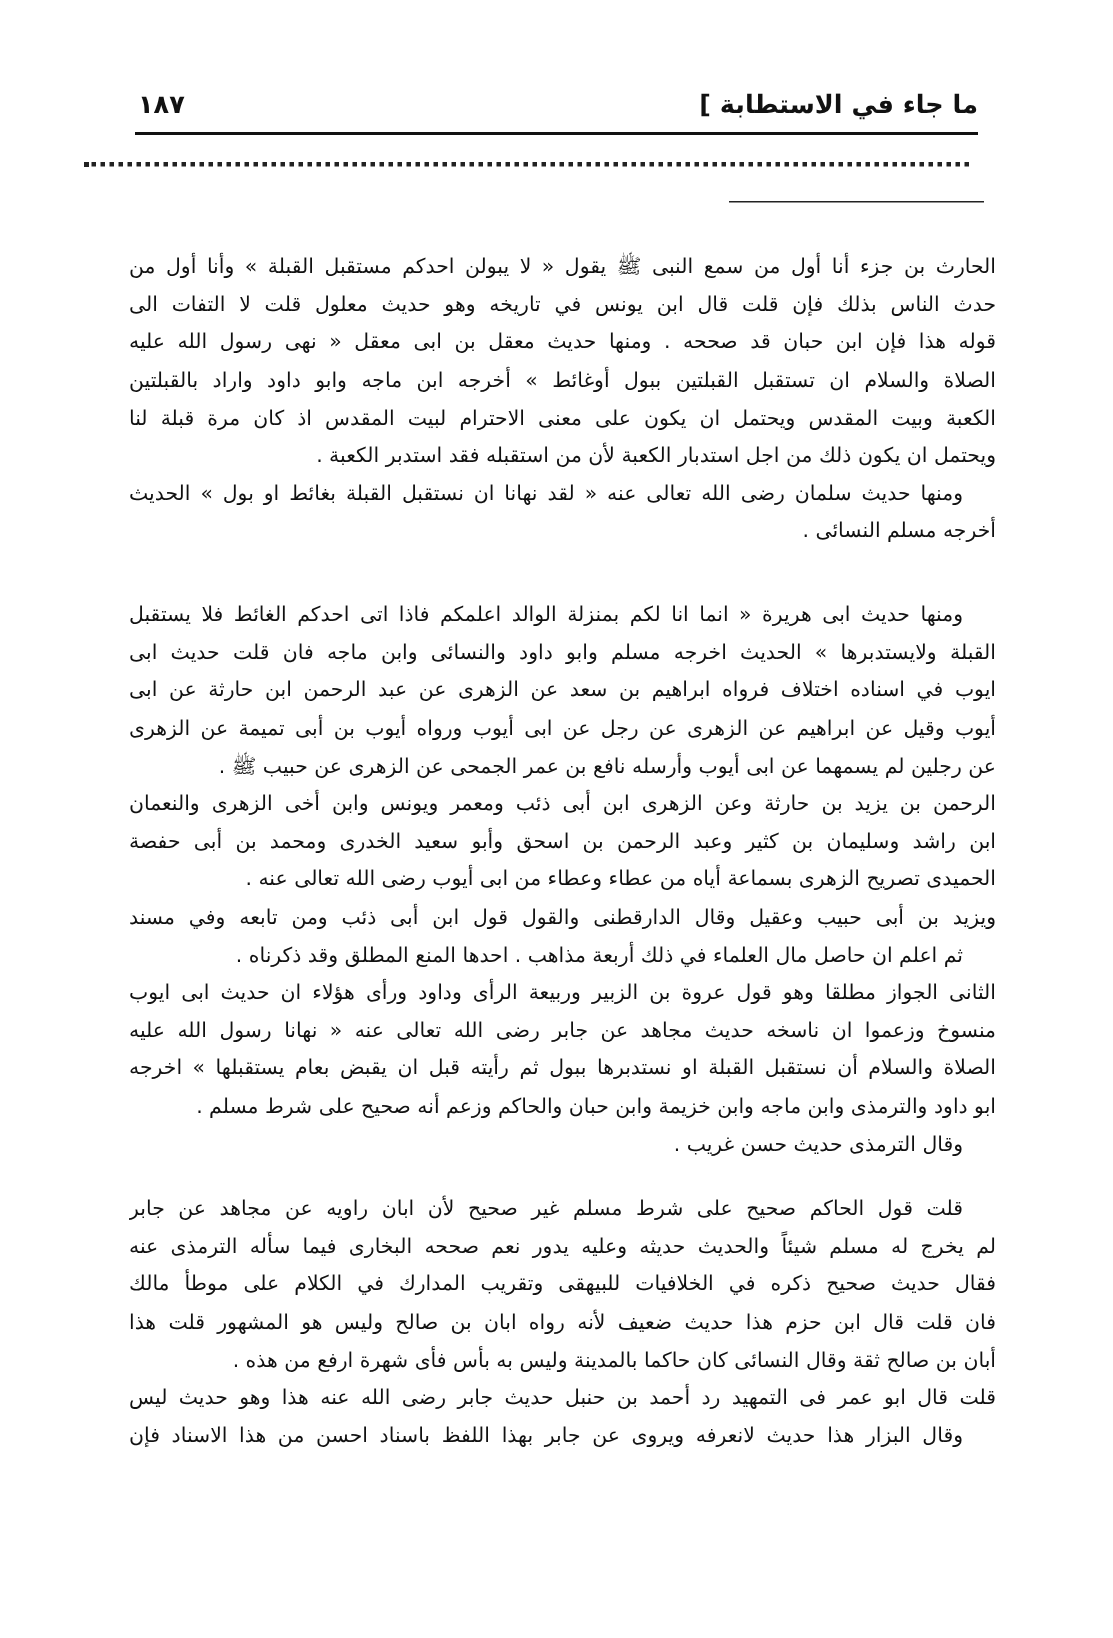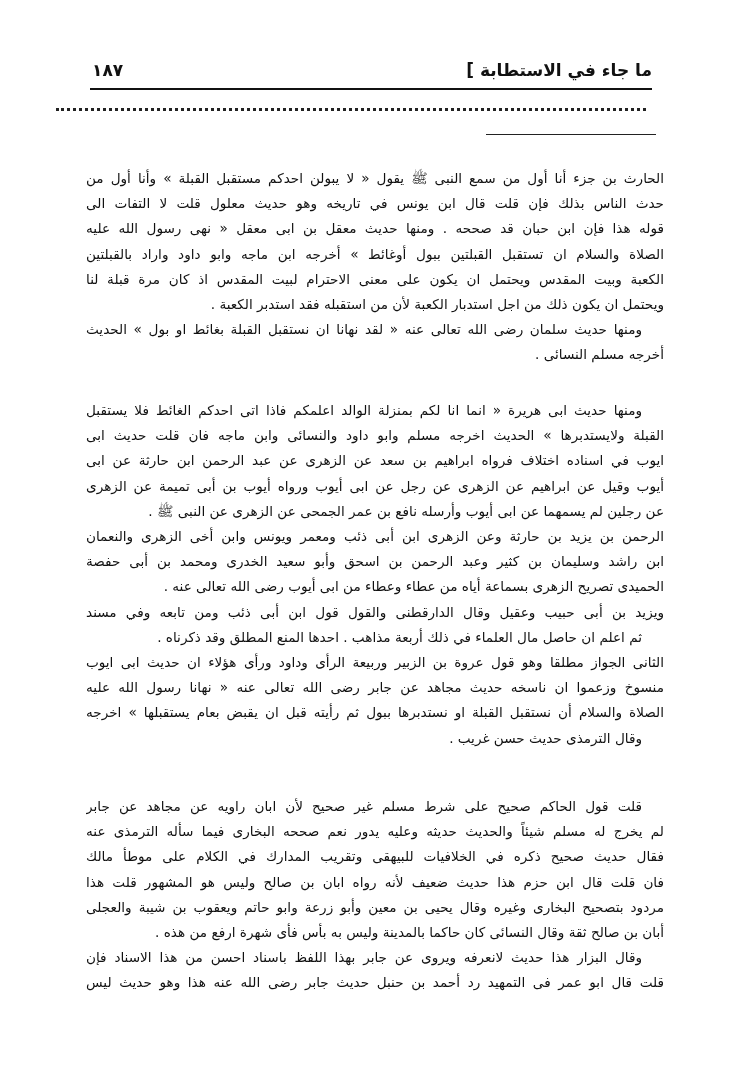--- a/index.html
+++ b/index.html
@@ -35,34 +35,34 @@
       <span class="line">الكعبة وبيت المقدس ويحتمل ان يكون على معنى الاحترام لبيت المقدس اذ كان مرة قبلة لنا</span>
       <span class="line last">ويحتمل ان يكون ذلك من اجل استدبار الكعبة لأن من استقبله فقد استدبر الكعبة .</span>
       <span class="line ind">ومنها حديث سلمان رضى الله تعالى عنه « لقد نهانا ان نستقبل القبلة بغائط او بول » الحديث</span>
       <span class="line last">أخرجه مسلم النسائى .</span>
     </div>
   <div class="text-block" id="block1" style="top:374px;margin-top:24px;">
       <span class="line ind">ومنها حديث ابى هريرة « انما انا لكم بمنزلة الوالد اعلمكم فاذا اتى احدكم الغائط فلا يستقبل</span>
       <span class="line">القبلة ولايستدبرها » الحديث اخرجه مسلم وابو داود والنسائى وابن ماجه فان قلت حديث ابى</span>
       <span class="line">ايوب في اسناده اختلاف فرواه ابراهيم بن سعد عن الزهرى عن عبد الرحمن ابن حارثة عن ابى</span>
       <span class="line">أيوب وقيل عن ابراهيم عن الزهرى عن رجل عن ابى أيوب ورواه أيوب بن أبى تميمة عن الزهرى</span>
-      <span class="line last">عن رجلين لم يسمهما عن ابى أيوب وأرسله نافع بن عمر الجمحى عن الزهرى عن النبى ﷺ .</span>
+      <span class="line last">عن رجلين لم يسمهما عن ابى أيوب وأرسله نافع بن عمر الجمحى عن الزهرى عن حبيب ﷺ .</span>
       <span class="line">الرحمن بن يزيد بن حارثة وعن الزهرى ابن أبى ذئب ومعمر ويونس وابن أخى الزهرى والنعمان</span>
       <span class="line">ابن راشد وسليمان بن كثير وعبد الرحمن بن اسحق وأبو سعيد الخدرى ومحمد بن أبى حفصة</span>
       <span class="line last">الحميدى تصريح الزهرى بسماعة أياه من عطاء وعطاء من ابى أيوب رضى الله تعالى عنه .</span>
       <span class="line">ويزيد بن أبى حبيب وعقيل وقال الدارقطنى والقول قول ابن أبى ذئب ومن تابعه وفي مسند</span>
       <span class="line ind last">ثم اعلم ان حاصل مال العلماء في ذلك أربعة مذاهب . احدها المنع المطلق وقد ذكرناه .</span>
       <span class="line">الثانى الجواز مطلقا وهو قول عروة بن الزبير وربيعة الرأى وداود ورأى هؤلاء ان حديث ابى ايوب</span>
       <span class="line">منسوخ وزعموا ان ناسخه حديث مجاهد عن جابر رضى الله تعالى عنه « نهانا رسول الله عليه</span>
       <span class="line">الصلاة والسلام أن نستقبل القبلة او نستدبرها ببول ثم رأيته قبل ان يقبض بعام يستقبلها » اخرجه</span>
+      <span class="line last">ابو داود والترمذى وابن ماجه وابن خزيمة وابن حبان والحاكم وزعم أنه صحيح على شرط مسلم .</span>
       <span class="line ind last">وقال الترمذى حديث حسن غريب .</span>
     </div>
   <div class="text-block" id="block2" style="top:794px;">
       <span class="line ind">قلت قول الحاكم صحيح على شرط مسلم غير صحيح لأن ابان راويه عن مجاهد عن جابر</span>
       <span class="line">لم يخرج له مسلم شيئاً والحديث حديثه وعليه يدور نعم صححه البخارى فيما سأله الترمذى عنه</span>
       <span class="line">فقال حديث صحيح ذكره في الخلافيات للبيهقى وتقريب المدارك في الكلام على موطأ مالك</span>
       <span class="line">فان قلت قال ابن حزم هذا حديث ضعيف لأنه رواه ابان بن صالح وليس هو المشهور قلت هذا</span>
-      <span class="line">مردود بتصحيح البخارى وغيره وقال يحيى بن معين وأبو زرعة وابو حاتم ويعقوب بن شيبة والعجلى</span>
       <span class="line last">أبان بن صالح ثقة وقال النسائى كان حاكما بالمدينة وليس به بأس فأى شهرة ارفع من هذه .</span>
+      <span class="line">قلت قال ابو عمر فى التمهيد رد أحمد بن حنبل حديث جابر رضى الله عنه هذا وهو حديث ليس</span>
       <span class="line ind">وقال البزار هذا حديث لانعرفه ويروى عن جابر بهذا اللفظ باسناد احسن من هذا الاسناد فإن</span>
-      <span class="line">قلت قال ابو عمر فى التمهيد رد أحمد بن حنبل حديث جابر رضى الله عنه هذا وهو حديث ليس</span>
     </div>
 </div>
 
 </body></html>

